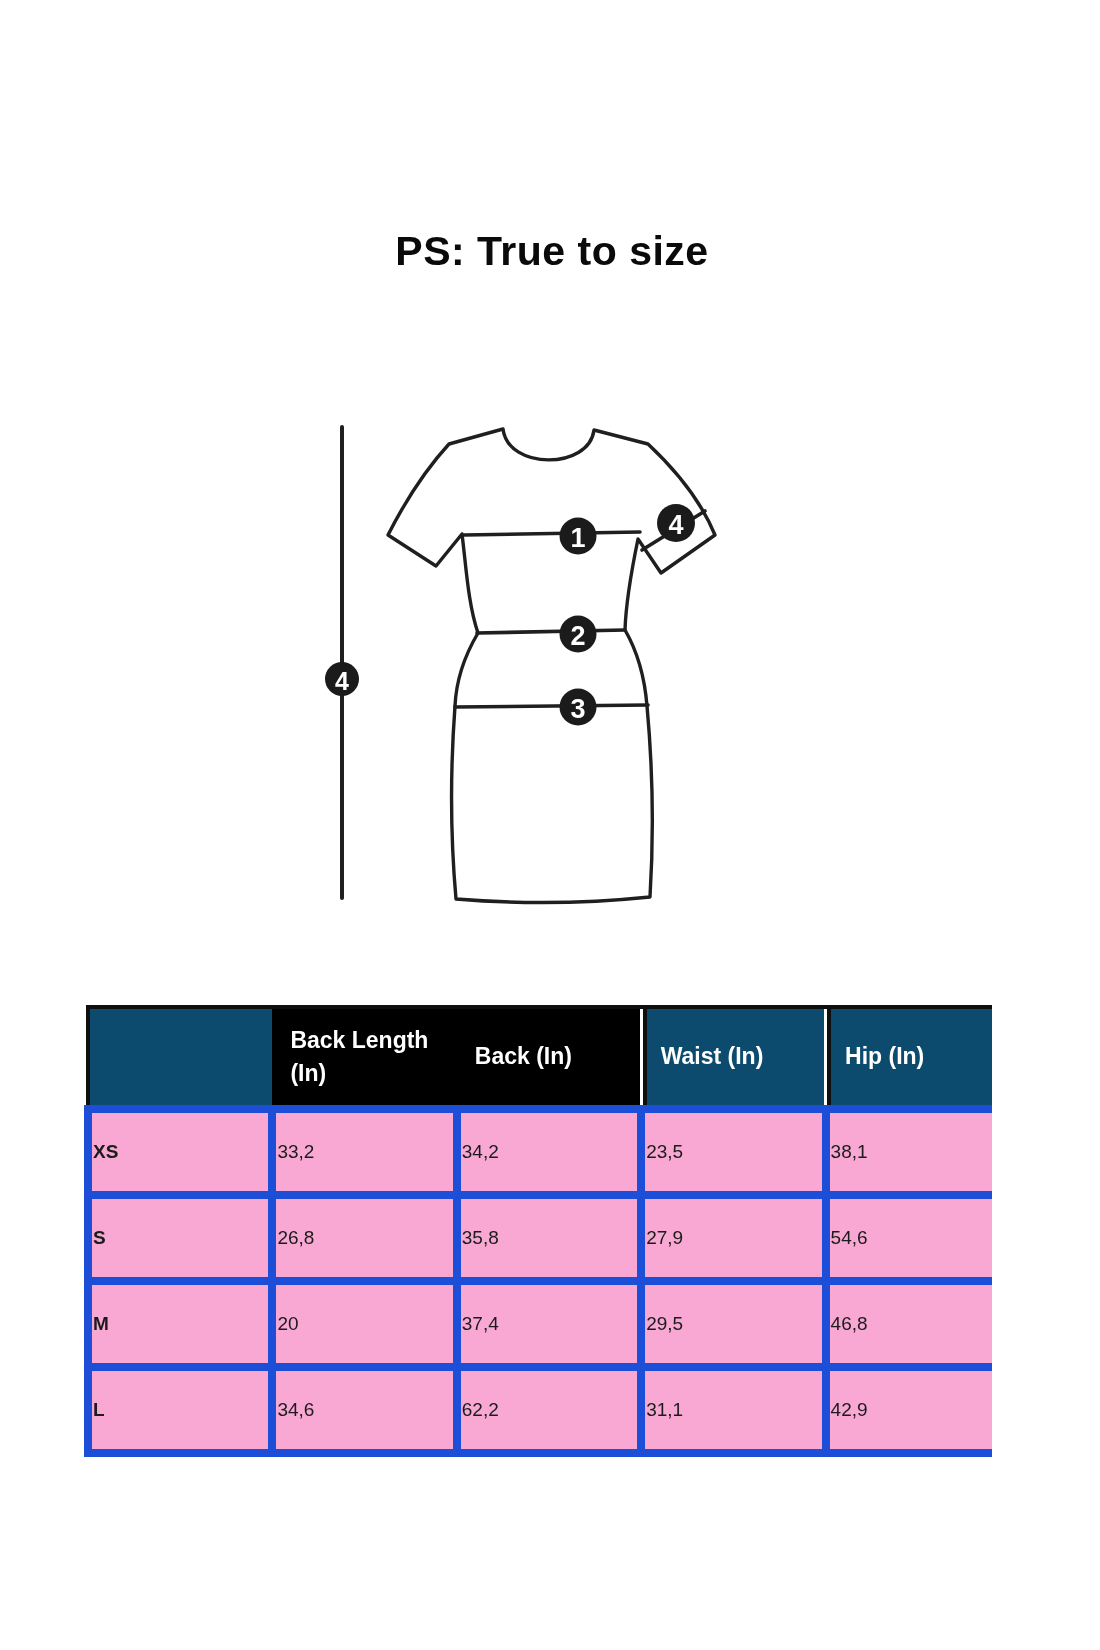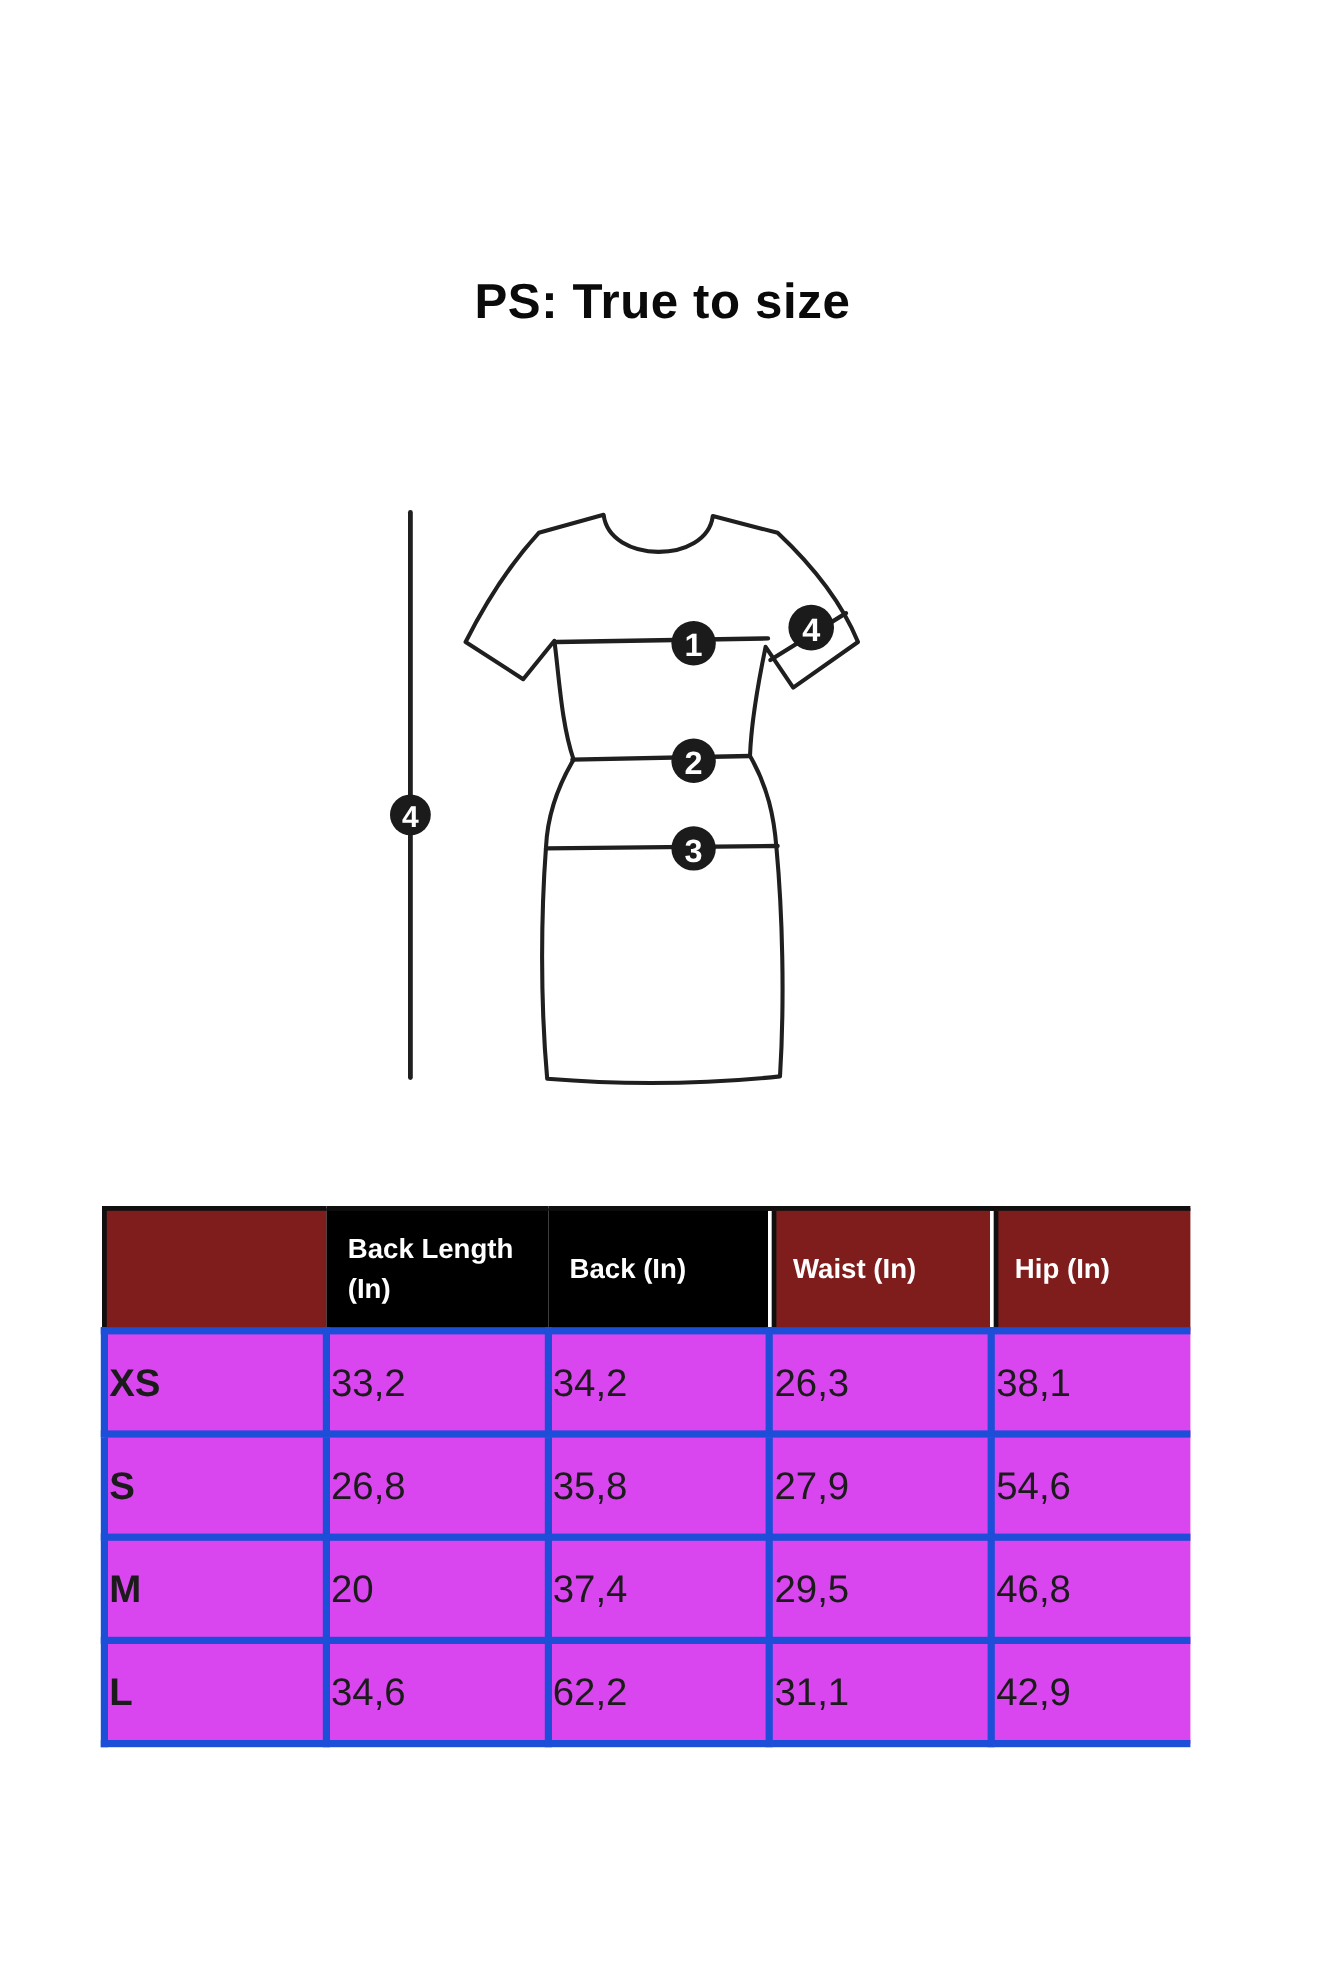--- a/index.html
+++ b/index.html
@@ -51,30 +51,30 @@
   .size-table th {
     background: #000000;
     color: #ffffff;
     font-size: 23px;
     font-weight: 700;
     line-height: 1.45;
     vertical-align: middle;
     padding: 0 18px;
     border: 0;
   }
-  .size-table th.shade { background: #7f1d1d; }
+  .size-table th.shade { background: #0c4a6e; }
   .size-table th.wdiv {
     border-left: 3px solid #ffffff;
     box-shadow: inset 4px 0 0 #0f0f0f;
   }
   .size-table { border: 4px solid #0f0f0f; }
   .size-table td {
-    background: #d946ef;
-    border: 6px solid #1d4ed8;
-    font-size: 32px;
+    background: #f9a8d4;
+    border: 8px solid #1d4ed8;
+    font-size: 19px;
     color: #1b1b1b;
     vertical-align: middle;
   }
   .size-table td.size-label { font-weight: 700; }
 </style>
 </head>
 <body>
 
 <div class="page">
 
@@ -145,21 +145,21 @@
         <th>Back (In)</th>
         <th class="shade wdiv">Waist (In)</th>
         <th class="shade wdiv">Hip (In)</th>
       </tr>
     </thead>
     <tbody>
       <tr>
         <td class="size-label">XS</td>
         <td>33,2</td>
         <td>34,2</td>
-        <td>26,3</td>
+        <td>23,5</td>
         <td>38,1</td>
       </tr>
       <tr>
         <td class="size-label">S</td>
         <td>26,8</td>
         <td>35,8</td>
         <td>27,9</td>
         <td>54,6</td>
       </tr>
       <tr>

